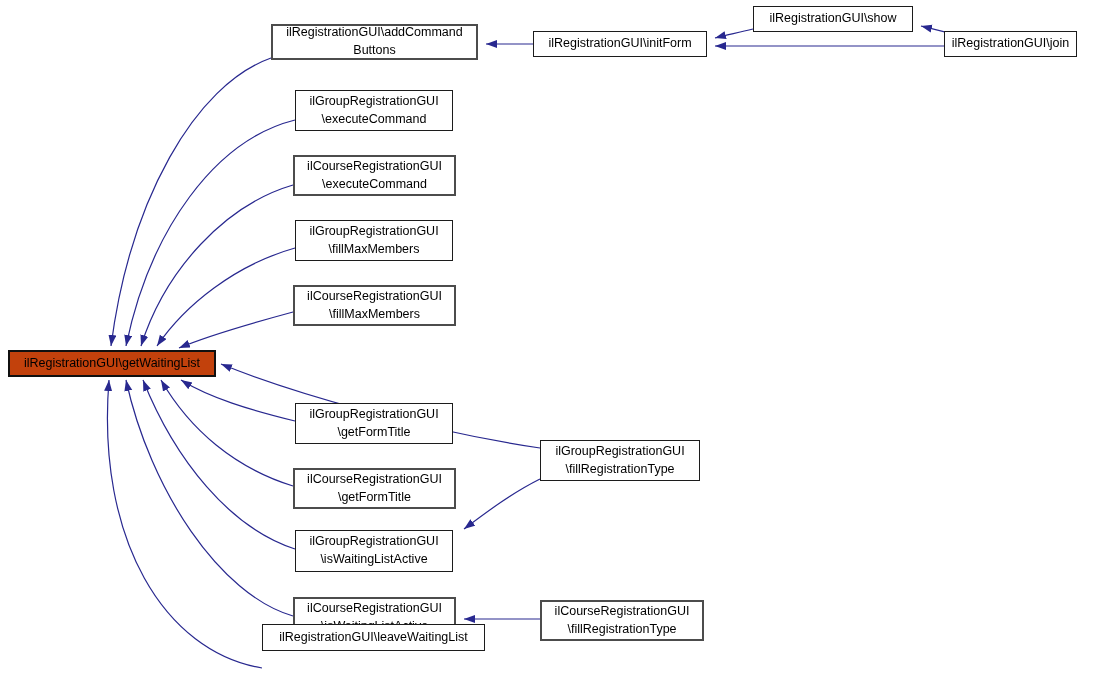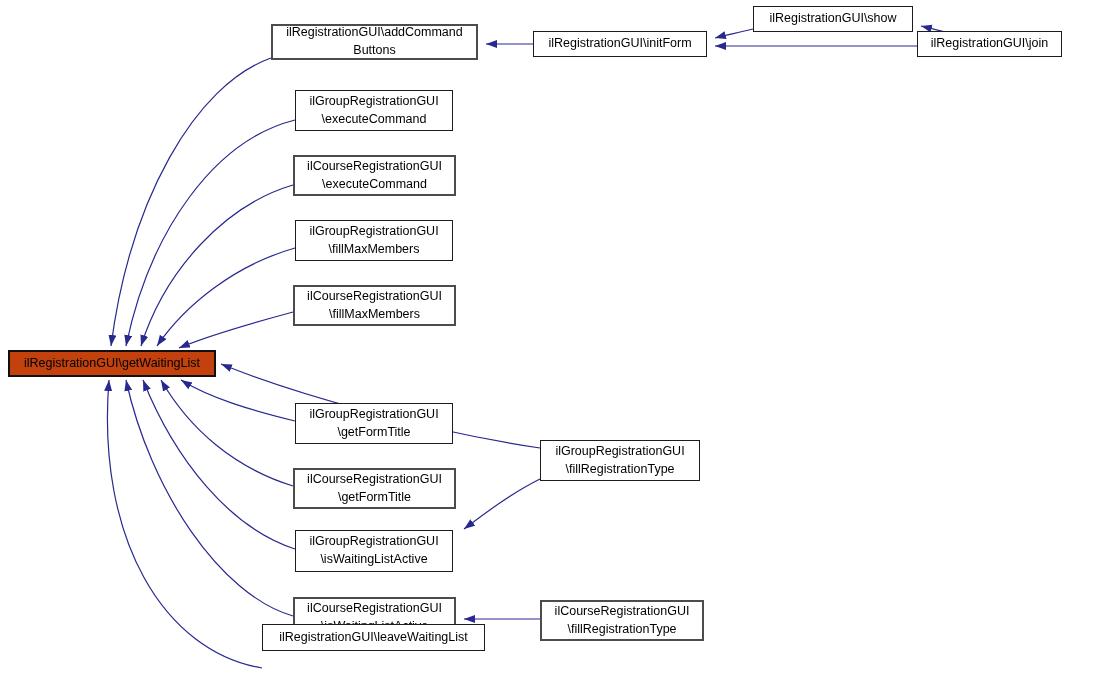--- a/index.html
+++ b/index.html
@@ -86,21 +86,21 @@
       <div class="graph-node thick" style="left: 271px; top: 24px; width: 207px; height: 36px;">
         <span>ilRegistrationGUI\addCommand</span>
         <span>Buttons</span>
       </div>
       <div class="graph-node" style="left: 533px; top: 31px; width: 174px; height: 26px; align-items: center;">
         <span>ilRegistrationGUI\initForm</span>
       </div>
       <div class="graph-node" style="left: 753px; top: 6px; width: 160px; height: 26px;">
         <span>ilRegistrationGUI\show</span>
       </div>
-      <div class="graph-node" style="left: 917px; top: 31px; width: 145px; height: 26px;">
+      <div class="graph-node" style="left: 944px; top: 31px; width: 133px; height: 26px;">
         <span>ilRegistrationGUI\join</span>
       </div>
       <div class="graph-node" style="left: 295px; top: 90px; width: 158px; height: 41px;">
         <span>ilGroupRegistrationGUI</span>
         <span>\executeCommand</span>
       </div>
       <div class="graph-node thick" style="left: 293px; top: 155px; width: 163px; height: 41px;">
         <span>ilCourseRegistrationGUI</span>
         <span>\executeCommand</span>
       </div>

